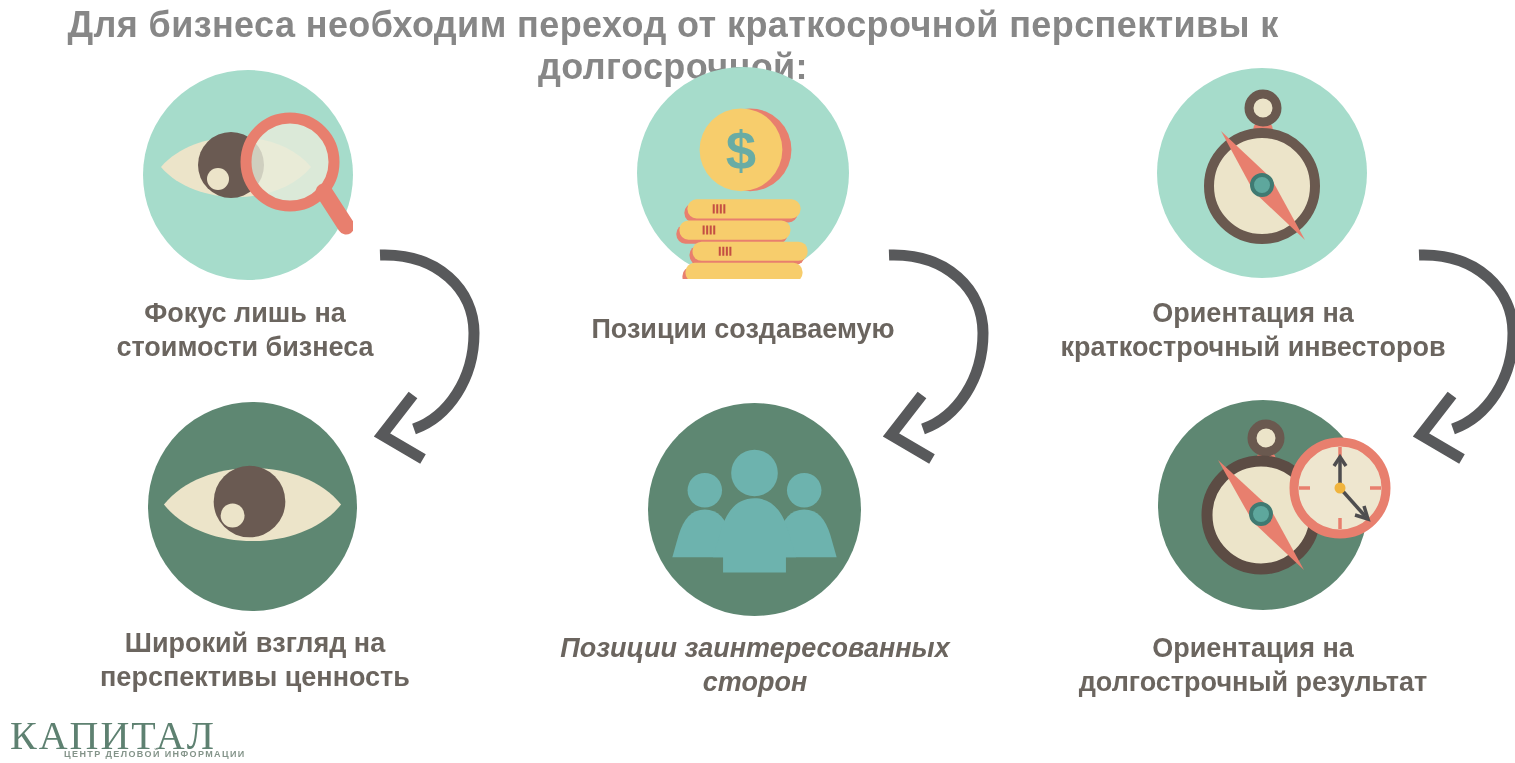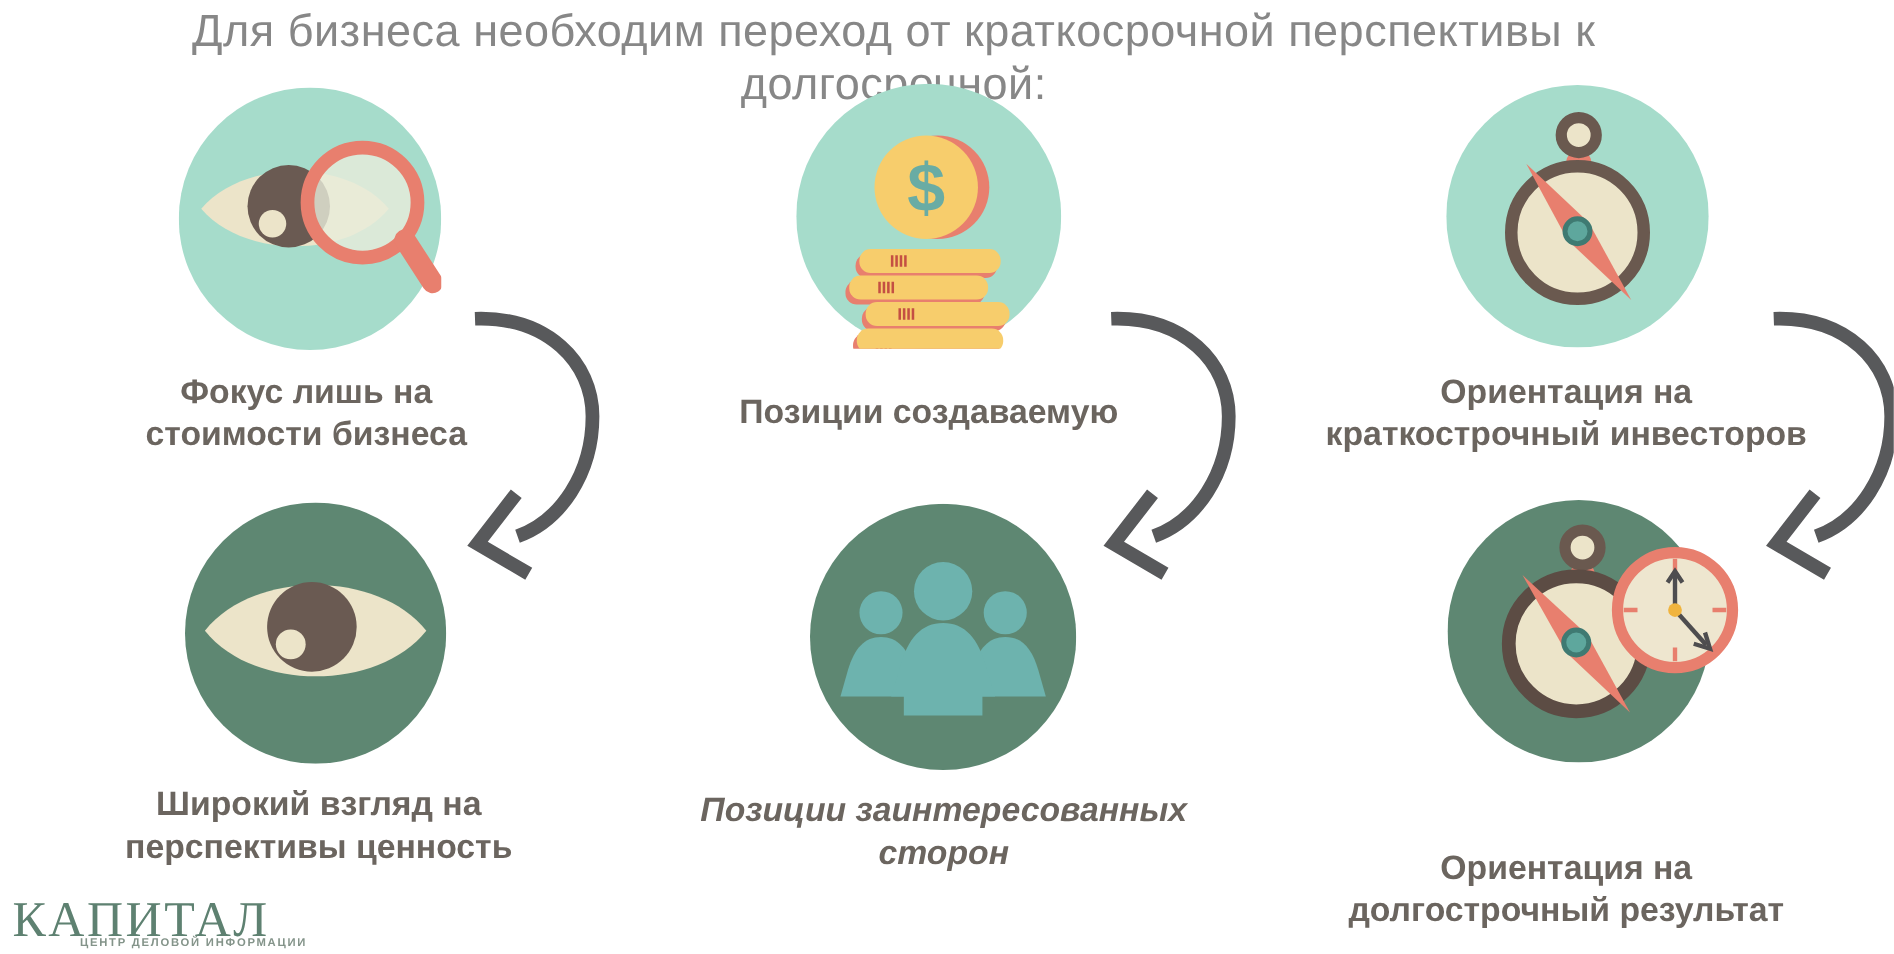--- a/index.html
+++ b/index.html
@@ -1,19 +1,19 @@
 <!DOCTYPE html>
 <html><head>
 <meta charset="utf-8">
 <style>
   * { margin:0; padding:0; box-sizing:border-box; }
   html,body { width:1515px; height:763px; background:#ffffff; overflow:hidden;
               font-family:"Liberation Sans", sans-serif; position:relative; }
   .title { position:absolute; top:4px; left:0; width:1346px; text-align:center;
-           font-size:36px; font-weight:400; color:#878787; letter-spacing:0.4px;margin-left:42px; }
+           font-size:36px; font-weight:700; color:#878787; letter-spacing:0.4px; }
   .label { position:absolute; text-align:center; font-weight:700; font-size:27px;
            line-height:34px; color:#6b655f; }
   .icon  { position:absolute; }
   .arrow { position:absolute; width:150px; height:235px; }
   .logo-name { position:absolute; left:10px; top:712px; font-family:"Liberation Serif", serif;
                font-size:40px; font-weight:400; color:#5e8171; letter-spacing:2px; }
   .logo-tag  { position:absolute; left:33px; top:749px; font-size:9px; font-weight:700;
                color:#84948a; letter-spacing:1.4px;padding-left:31px; }
 </style>
 </head>
@@ -118,16 +118,16 @@
 <svg class="arrow" style="left:1399px; top:245px;" viewBox="0 0 150 235">
   <path d="M 20 10 C 78 8 114 45 114 88 C 114 134 88 172 54 184" fill="none" stroke="#58595b" stroke-width="11"></path>
   <path d="M 53 150 L 22 190 L 63 214" fill="none" stroke="#58595b" stroke-width="11"></path>
 </svg>
 
 <div class="label" style="left:70px;  top:296px; width:350px;">Фокус лишь на стоимости бизнеса</div>
 <div class="label" style="left:558px; top:312px; width:370px;">Позиции создаваемую</div>
 <div class="label" style="left:1048px; top:296px; width:410px;">Ориентация на краткострочный инвесторов</div>
 <div class="label" style="left:80px;  top:626px; width:350px;">Широкий взгляд на перспективы ценность</div>
 <div class="label" style="left:540px; top:631px; width:430px;font-style:italic;">Позиции заинтересованных сторон</div>
-<div class="label" style="left:1048px; top:631px; width:410px;margin-top:46px;">Ориентация на долгострочный результат</div>
+<div class="label" style="left:1048px; top:631px; width:410px;">Ориентация на долгострочный результат</div>
 
 <div class="logo-name">КАПИТАЛ</div>
 <div class="logo-tag">ЦЕНТР ДЕЛОВОЙ ИНФОРМАЦИИ</div>
 
 </body></html>

